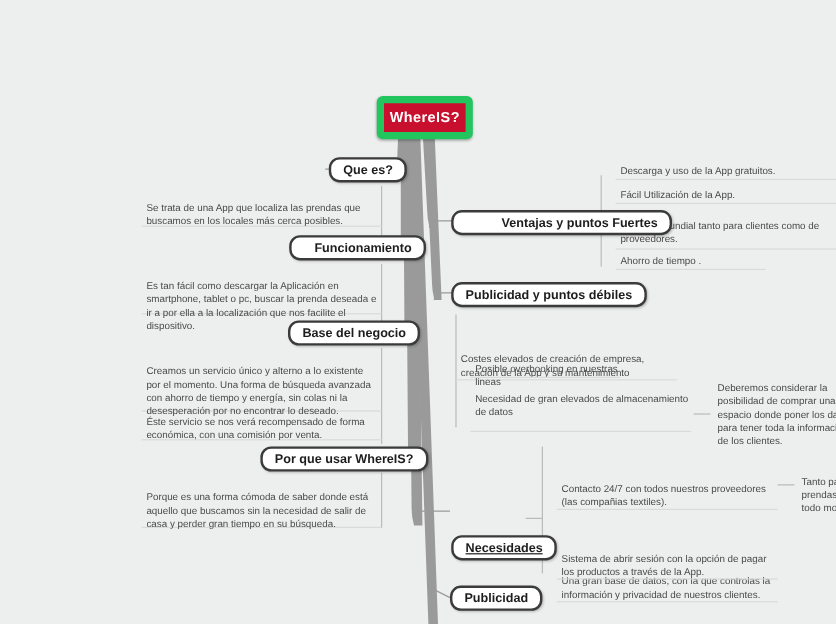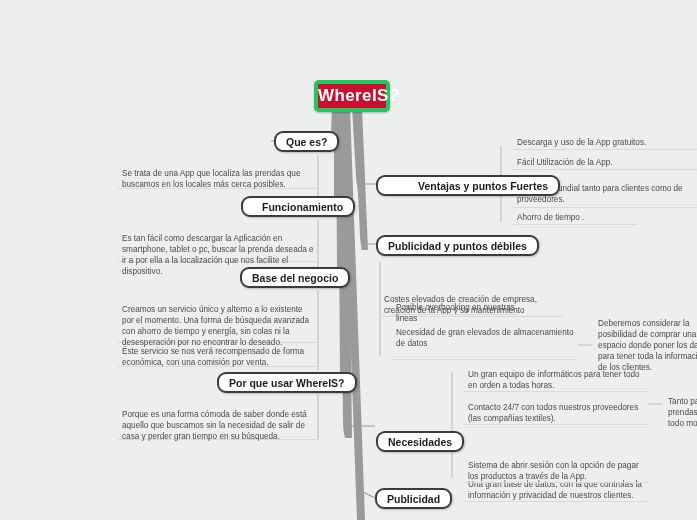--- a/index.html
+++ b/index.html
@@ -25,24 +25,24 @@
     top: 0;
     width: 697px;
     height: 520px;
     pointer-events: none;
   }
 
   
   .root-node {
     position: absolute;
     background: #c8102e;
-    border: 4px solid #22c55e;
+    border: 6px solid #22c55e;
     border-radius: 5px;
     color: #ffffff;
-    font-size: 17px;
+    font-size: 12px;
     font-weight: bold;
     letter-spacing: .4px;
     text-align: center;
     line-height: 24px;
     height: 24px;
     box-shadow: 0 1px 2px rgba(0,0,0,.25);
     z-index: 6;
   }
 
   
@@ -150,22 +150,21 @@
   <div class="leaf" style="left:513px; top:154px; width:184px; height:16px;">Fácil Utilización de la App.</div>
   <div class="leaf" style="left:513px; top:180px; width:184px; height:28px;">Mercado Mundial tanto para clientes como de proveedores.</div>
   <div class="leaf" style="left:513px; top:209px; width:125px; height:16px;">Ahorro de tiempo .</div>
 
   <div class="branch-node" style="left:376px; top:235px;">Publicidad y puntos débiles</div>
   <div class="leaf" style="left:380px; top:271px; width:184px; height:26px;margin-top:20px;">Costes elevados de creación de empresa, creación de la App y su mantenimiento</div>
   <div class="leaf" style="left:392px; top:299px; width:125px; height:16px;">Posible overbooking en nuestras lineas</div>
   <div class="leaf mid" style="left:392px; top:318px; width:184px; height:42px;">Necesidad de gran elevados de almacenamiento de datos</div>
   <div class="leaf noline" style="left:594px; top:315px; width:120px; height:42px;">Deberemos considerar la posibilidad de comprar una espacio donde poner los datos para tener toda la informacion de los clientes.</div>
 
-  <div class="branch-node" style="left:376px; top:431px;">Necesidades</div>
-  <div class="leaf" style="left:464px; top:366px; width:184px; height:26px;">Un gran equipo de informáticos para tener todo en orden a todas horas.</div>
+  <div class="branch-node" style="left:376px; top:446px;text-decoration:underline;">Necesidades</div>
   <div class="leaf" style="left:464px; top:399px; width:184px; height:26px;">Contacto 24/7 con todos nuestros proveedores (las compañias textiles).</div>
   <div class="leaf" style="left:464px; top:428px; width:184px; height:26px;margin-top:48px;">Una gran base de datos, con la que controlas la información y privacidad de nuestros clientes.</div>
   <div class="leaf" style="left:464px; top:457px; width:184px; height:26px;">Sistema de abrir sesión con la opción de pagar los productos a través de la App.</div>
   <div class="leaf noline" style="left:664px; top:393px; width:110px; height:36px;">Tanto para saber las prendas que tenemos en todo momento.</div>
 
   <div class="branch-node" style="left:375px; top:488px;">Publicidad</div>
 
 </div>
 
 </body></html>

